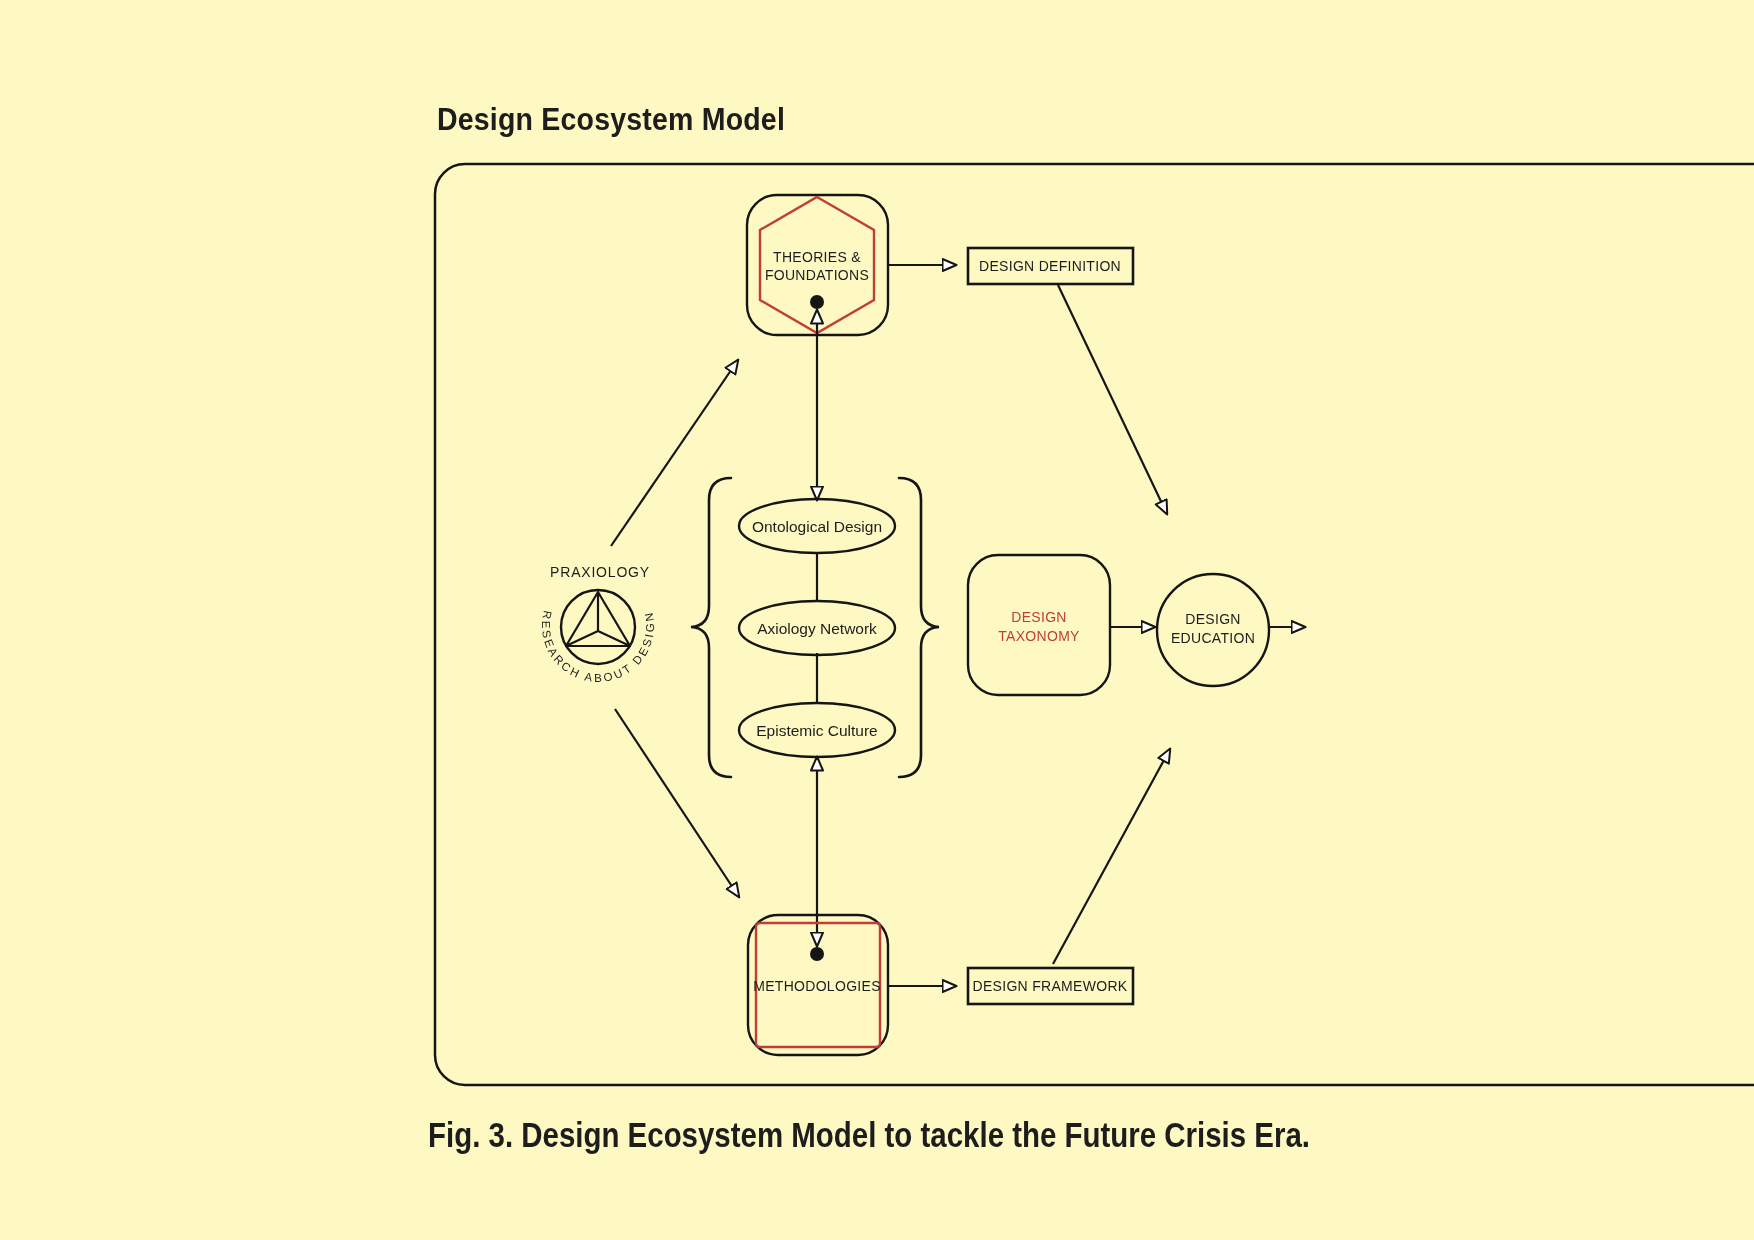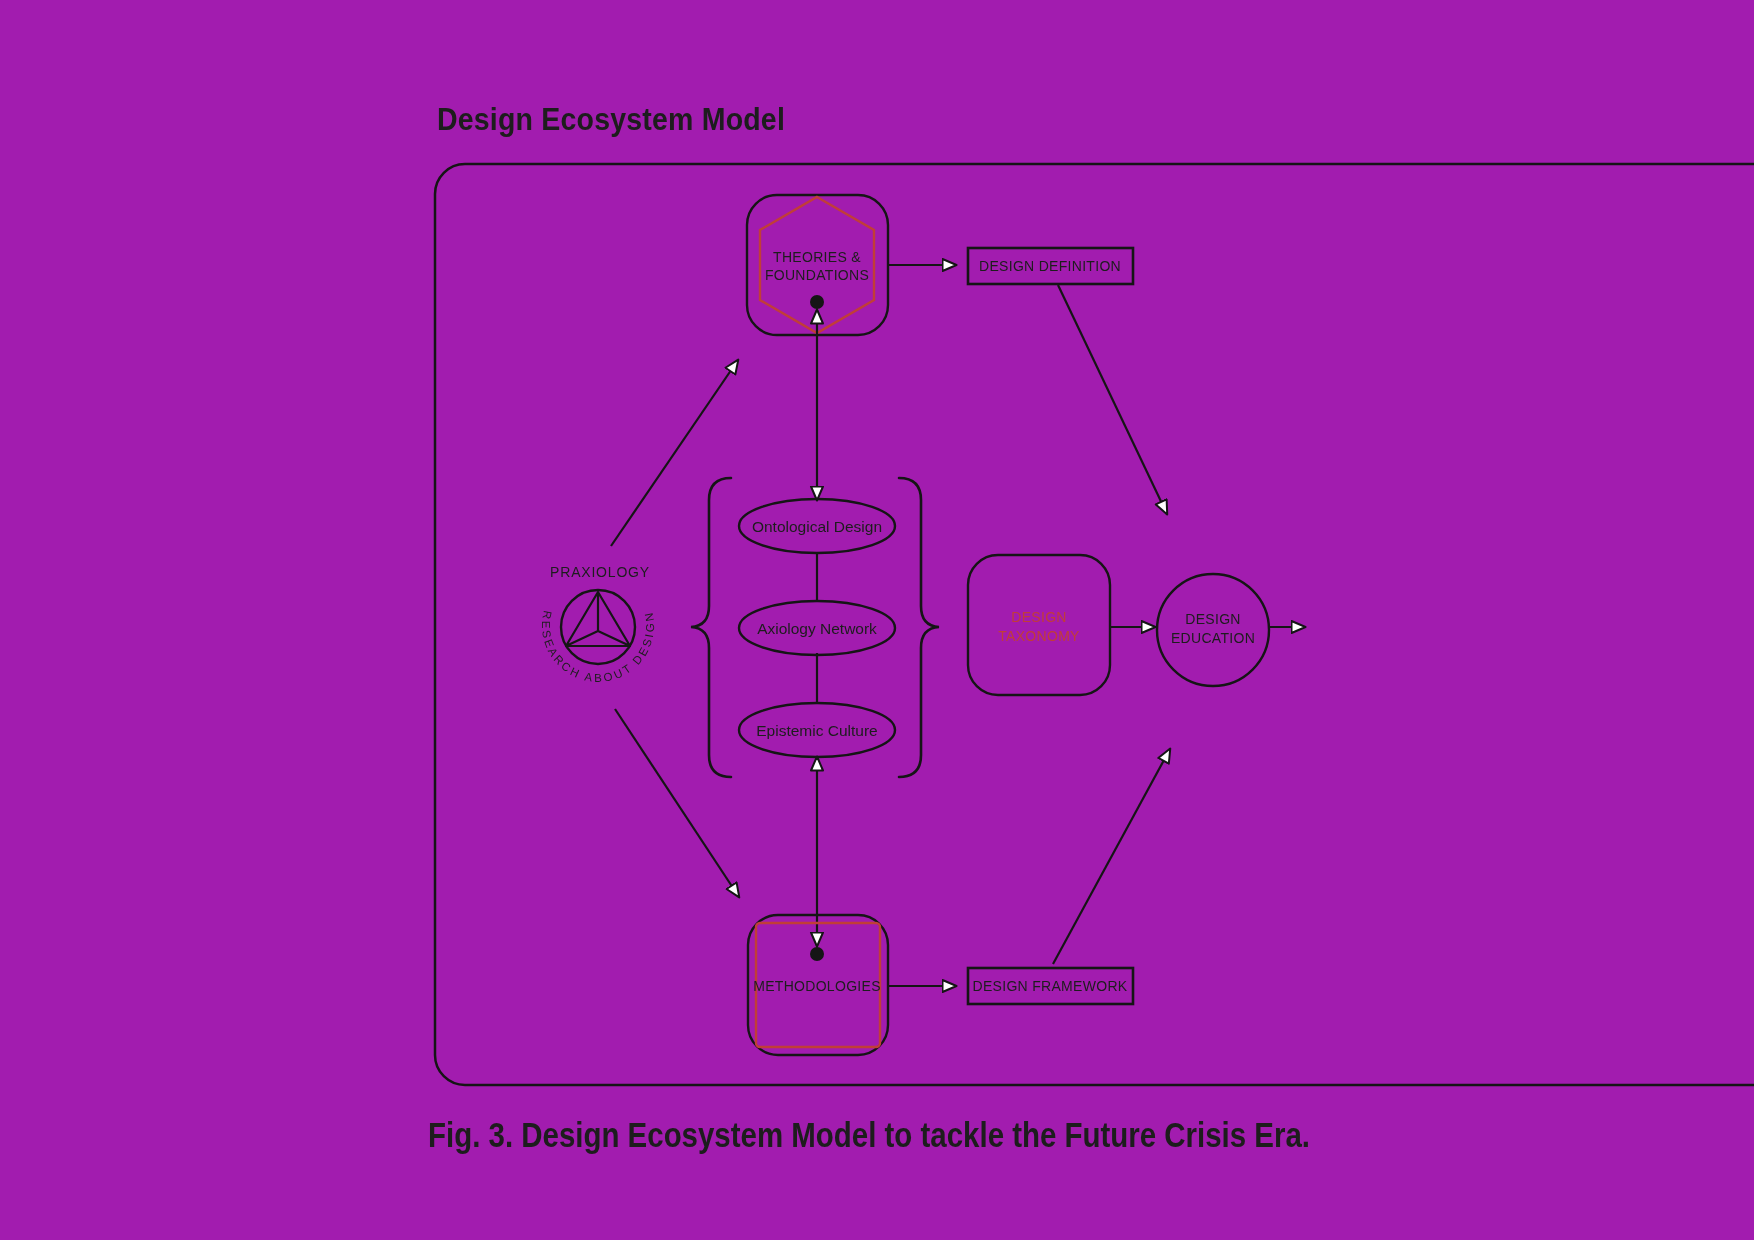--- a/index.html
+++ b/index.html
@@ -8,21 +8,21 @@
     background: #ffffff;
     width: 1754px;
     height: 1240px;
     overflow: hidden;
     font-family: "Liberation Sans", sans-serif;
   }
   #stage {
     position: relative;
     width: 1754px;
     height: 1240px;
-    background: #a21caf;
+    background: #fef9c3;
   }
   svg { display: block; }
   text {
     fill: #1d1d1d;
     font-family: "Liberation Sans", sans-serif;
   }
   .node-label {
     font-size: 14px;
     letter-spacing: 0.3px;
     text-anchor: middle;

